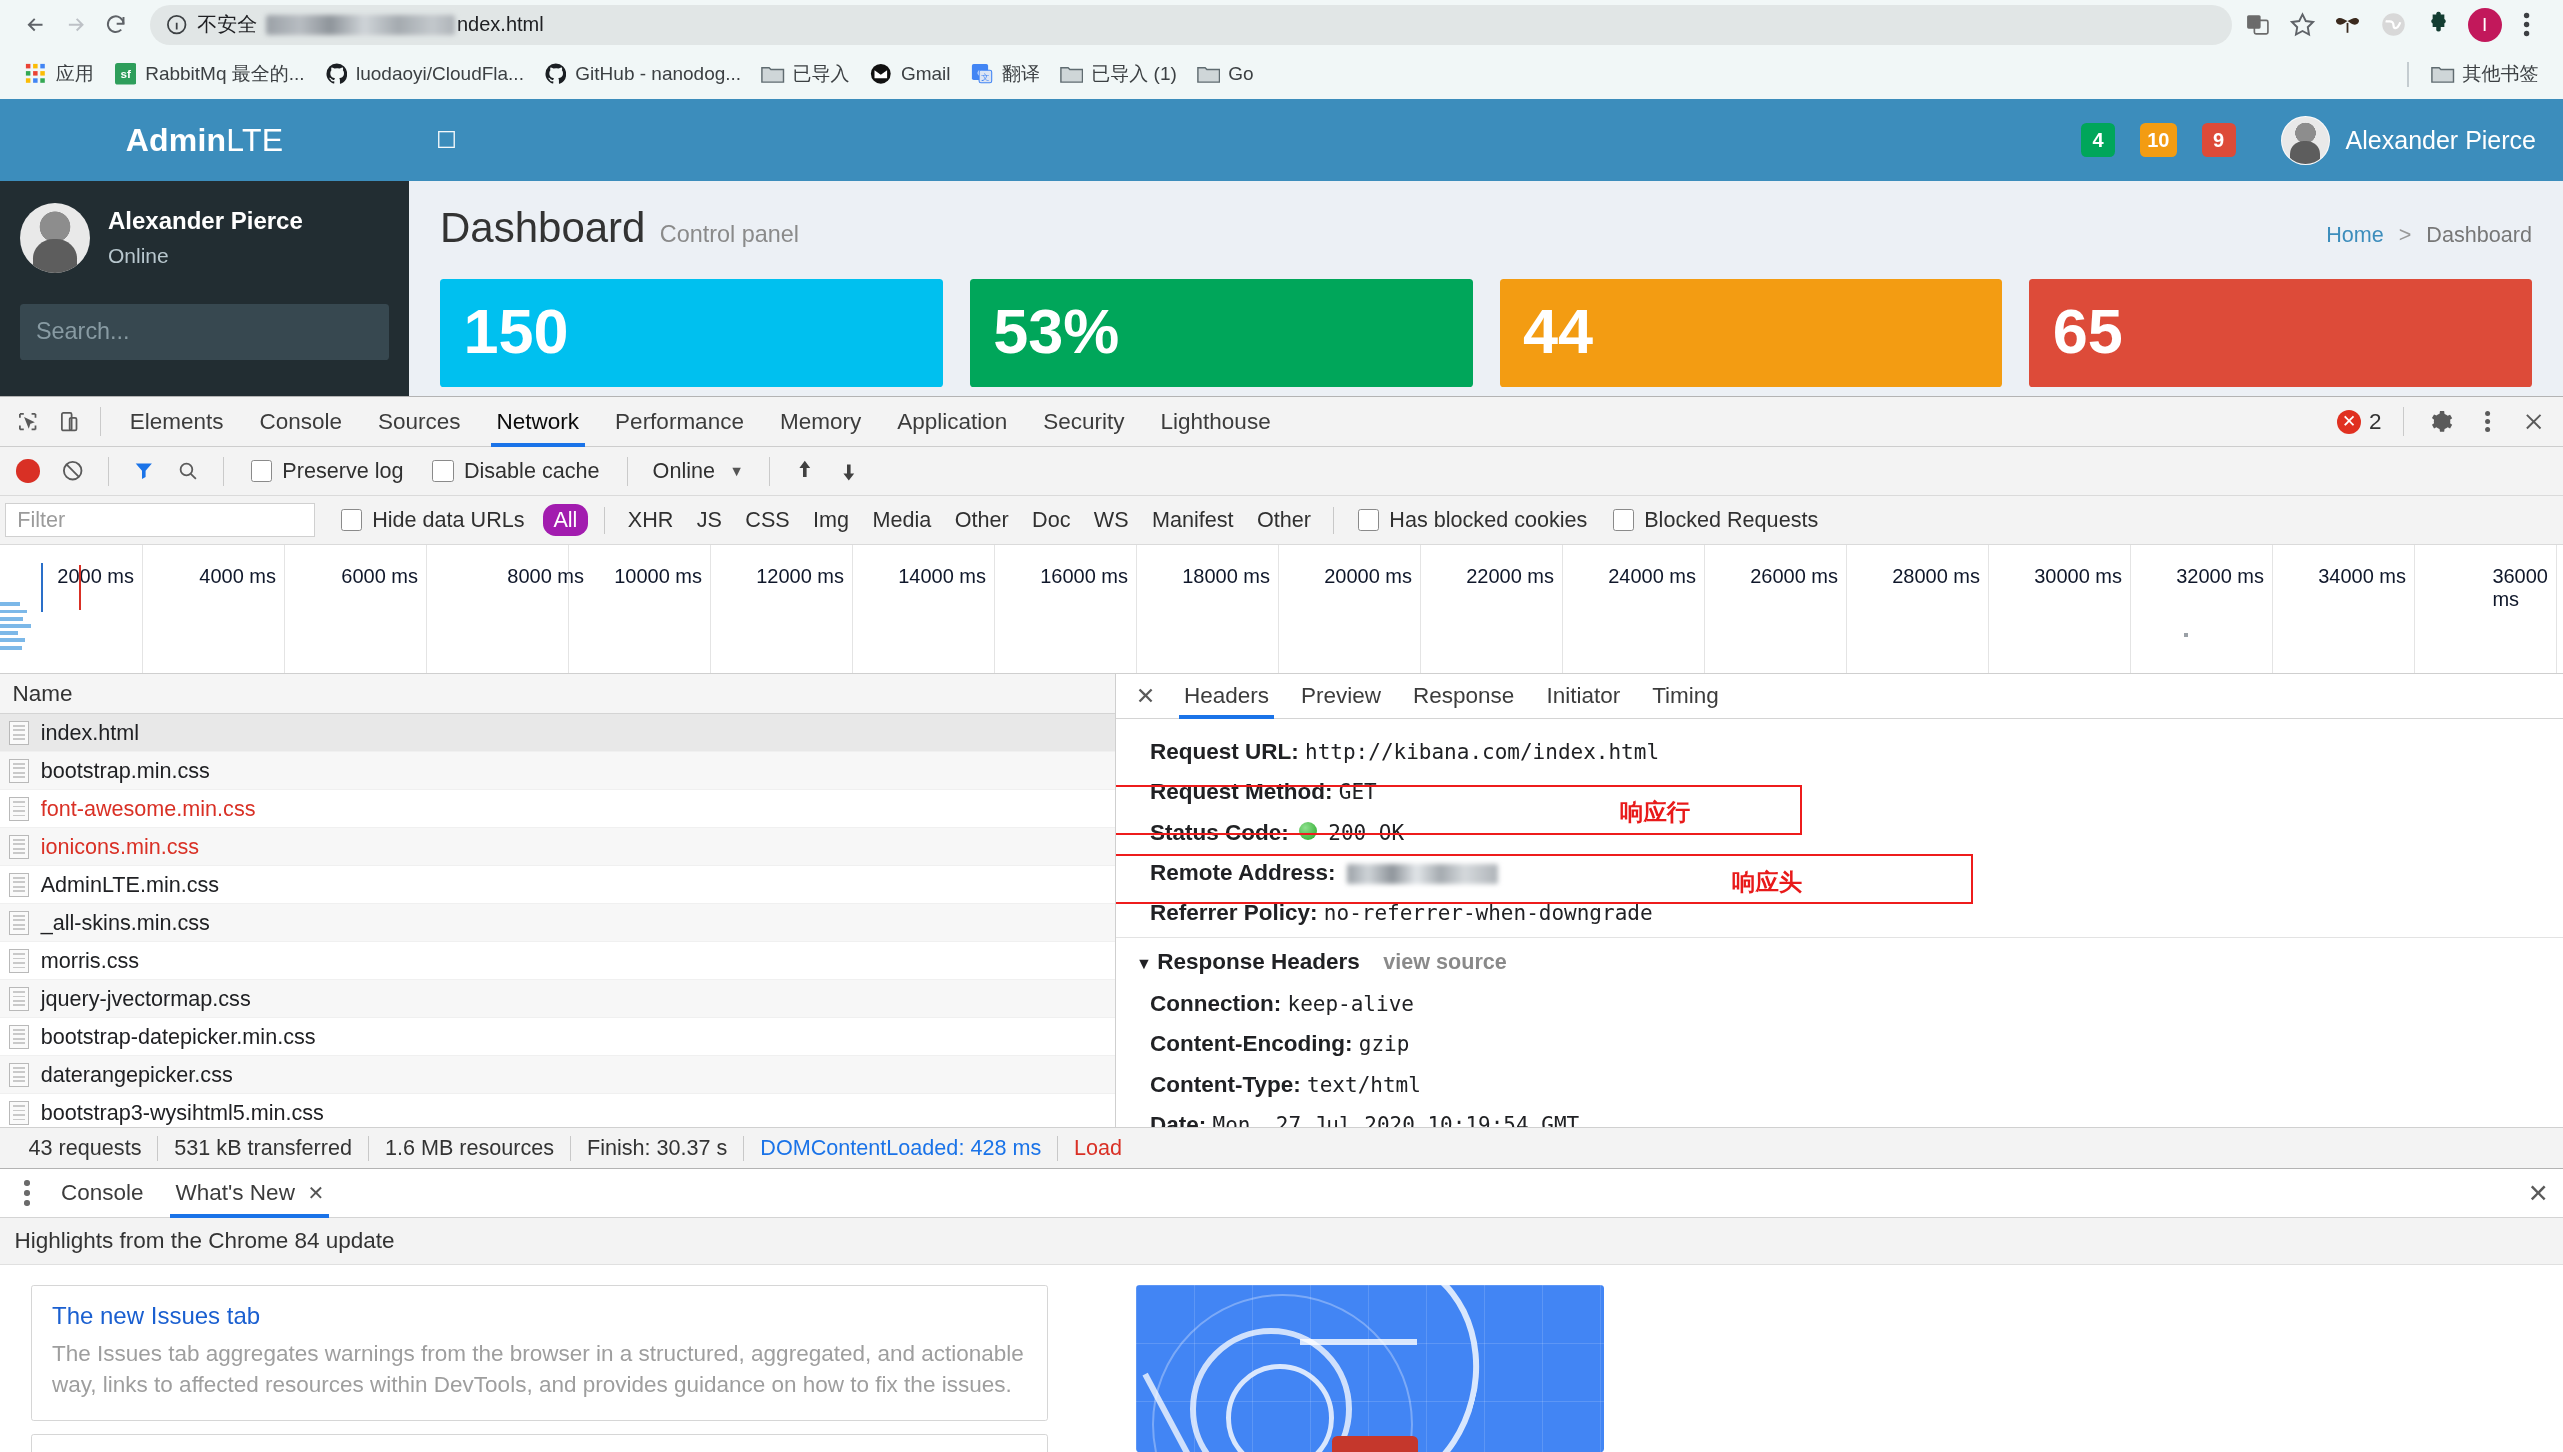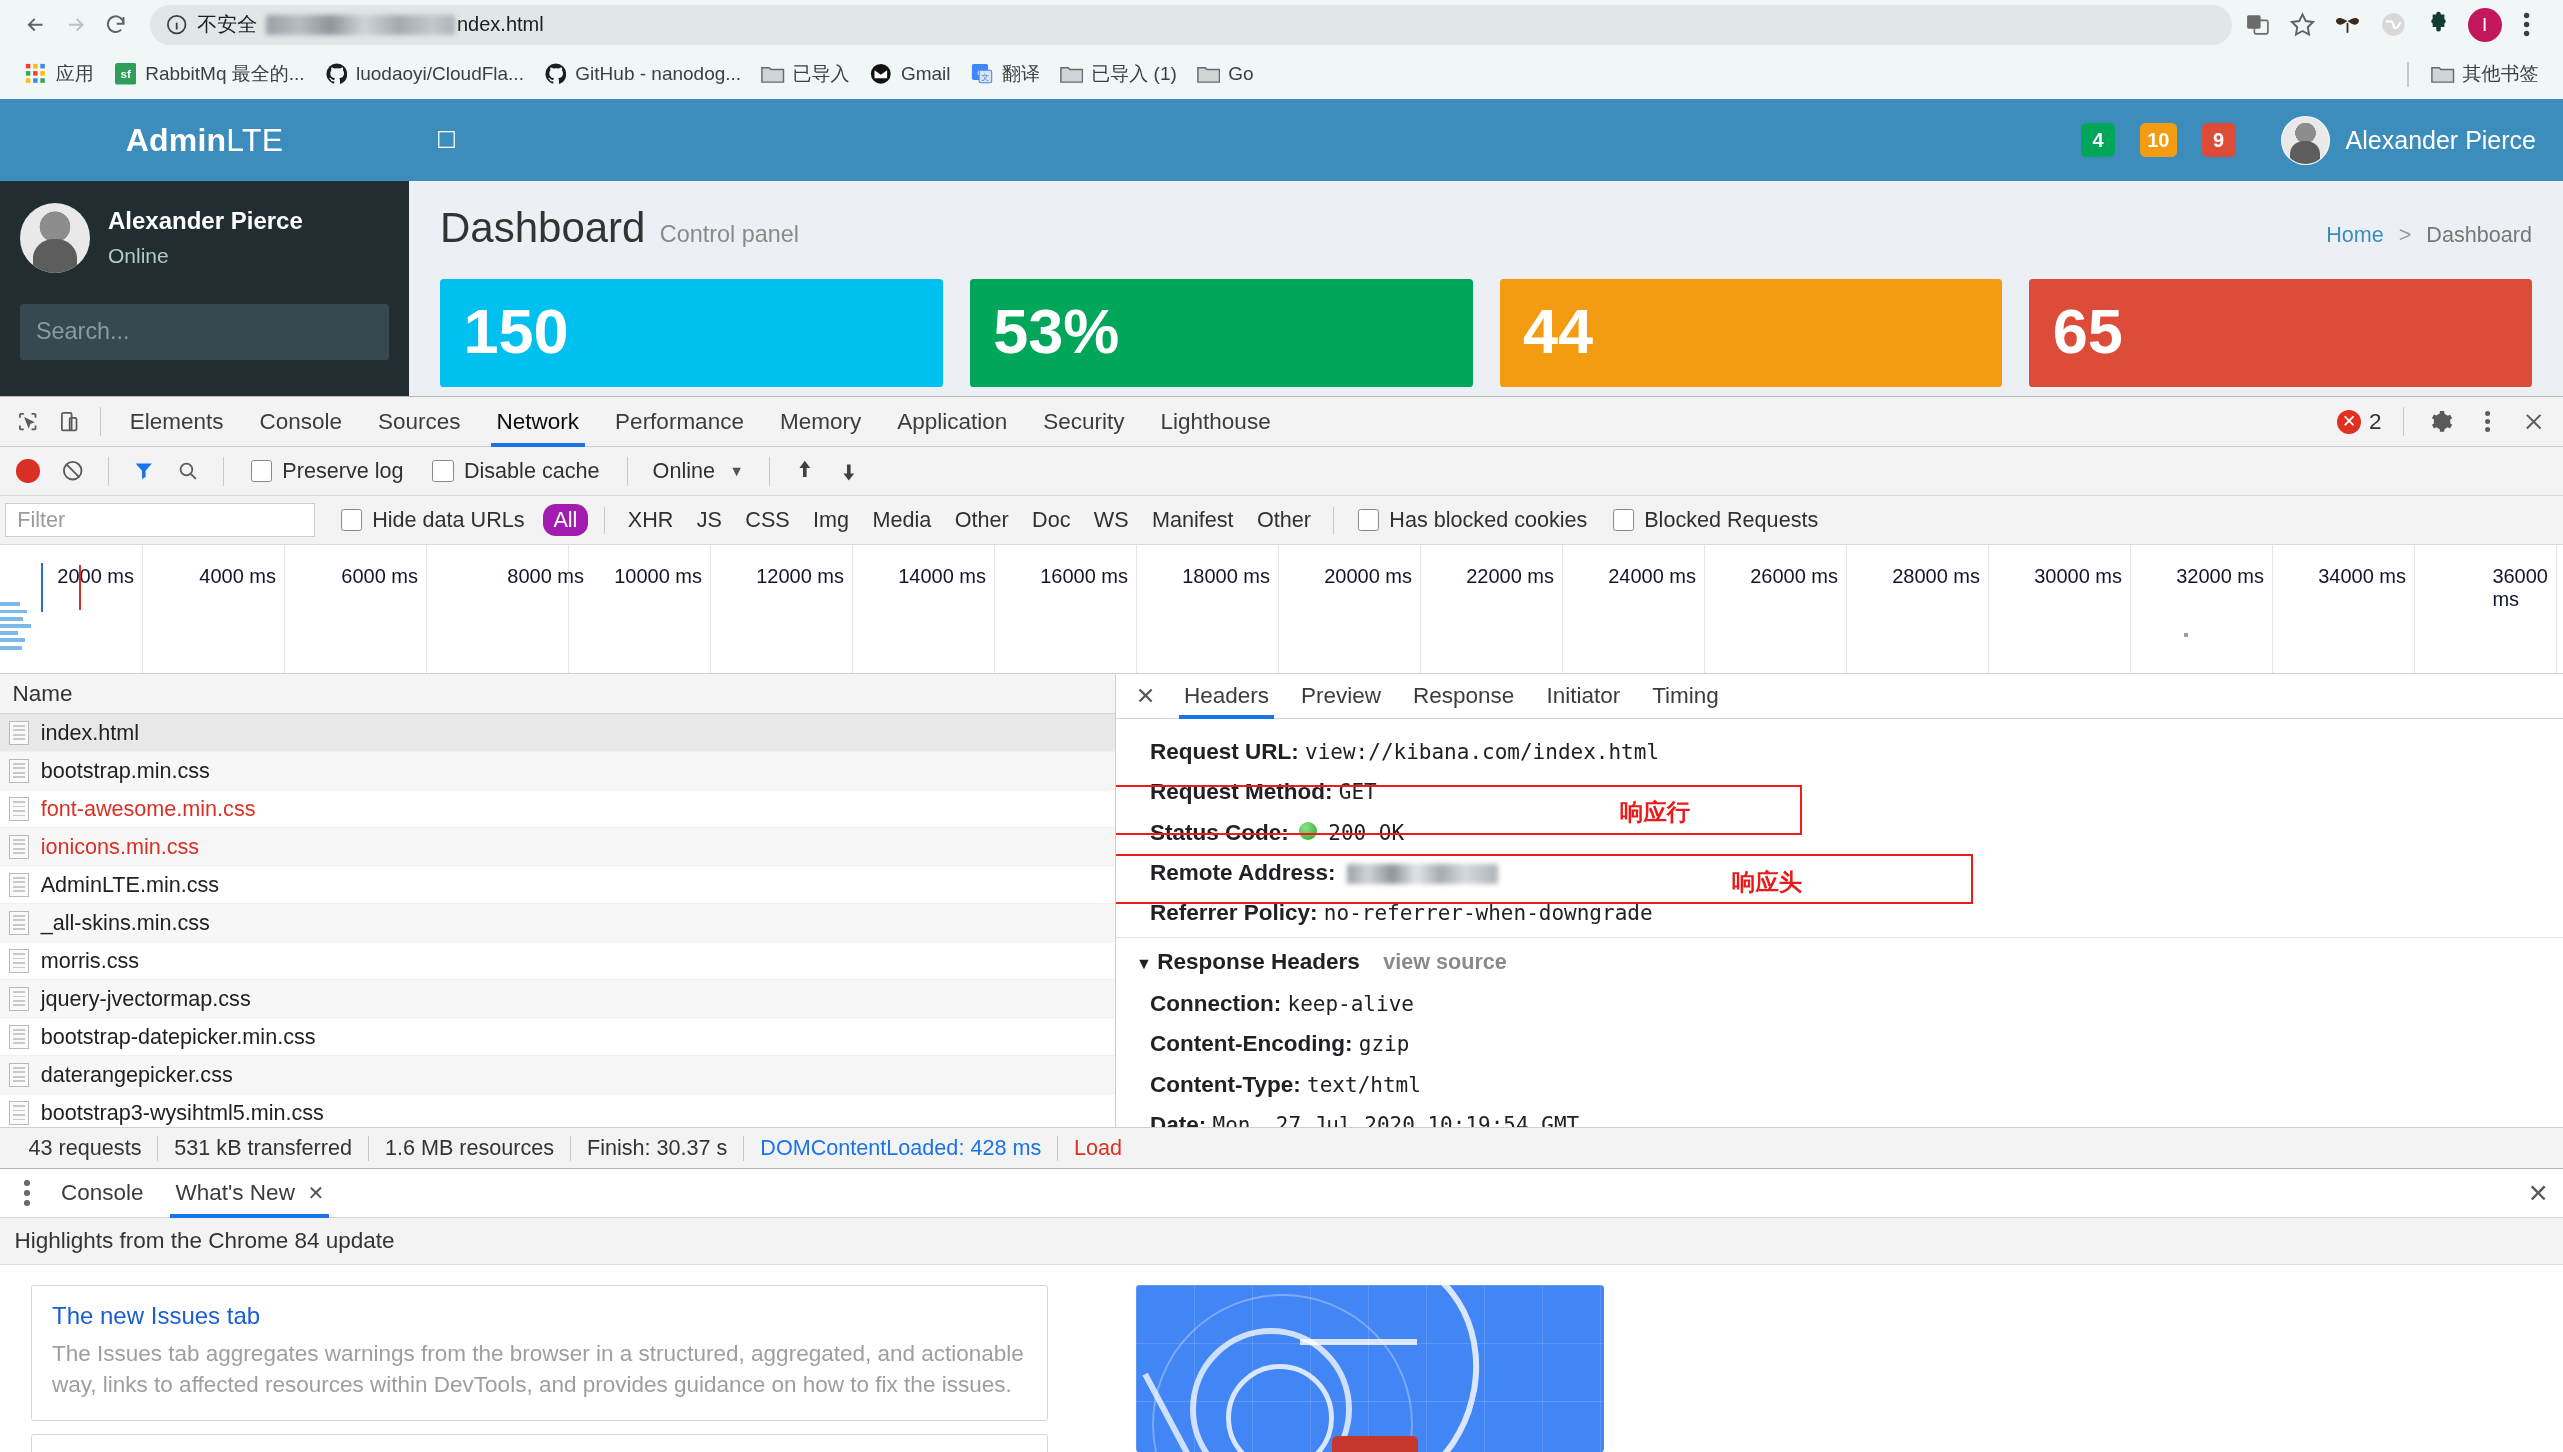--- a/index.html
+++ b/index.html
@@ -758,21 +758,21 @@
         <div class="det-tab active">Headers</div>
         <div class="det-tab">Preview</div>
         <div class="det-tab">Response</div>
         <div class="det-tab">Initiator</div>
         <div class="det-tab">Timing</div>
       </div>
 
       <div id="det-body">
         <div class="hdr-line">
           <b>Request URL:</b>
-          <span class="val">view://kibana.com/index.html</span>
+          <span class="val">http://kibana.com/index.html</span>
         </div>
         <div class="hdr-line">
           <b>Request Method:</b>
           <span class="val">GET</span>
         </div>
         <div class="hdr-line">
           <b>Status Code:</b>
           <span class="status-dot"></span>
           <span class="val">200  OK</span>
         </div>

